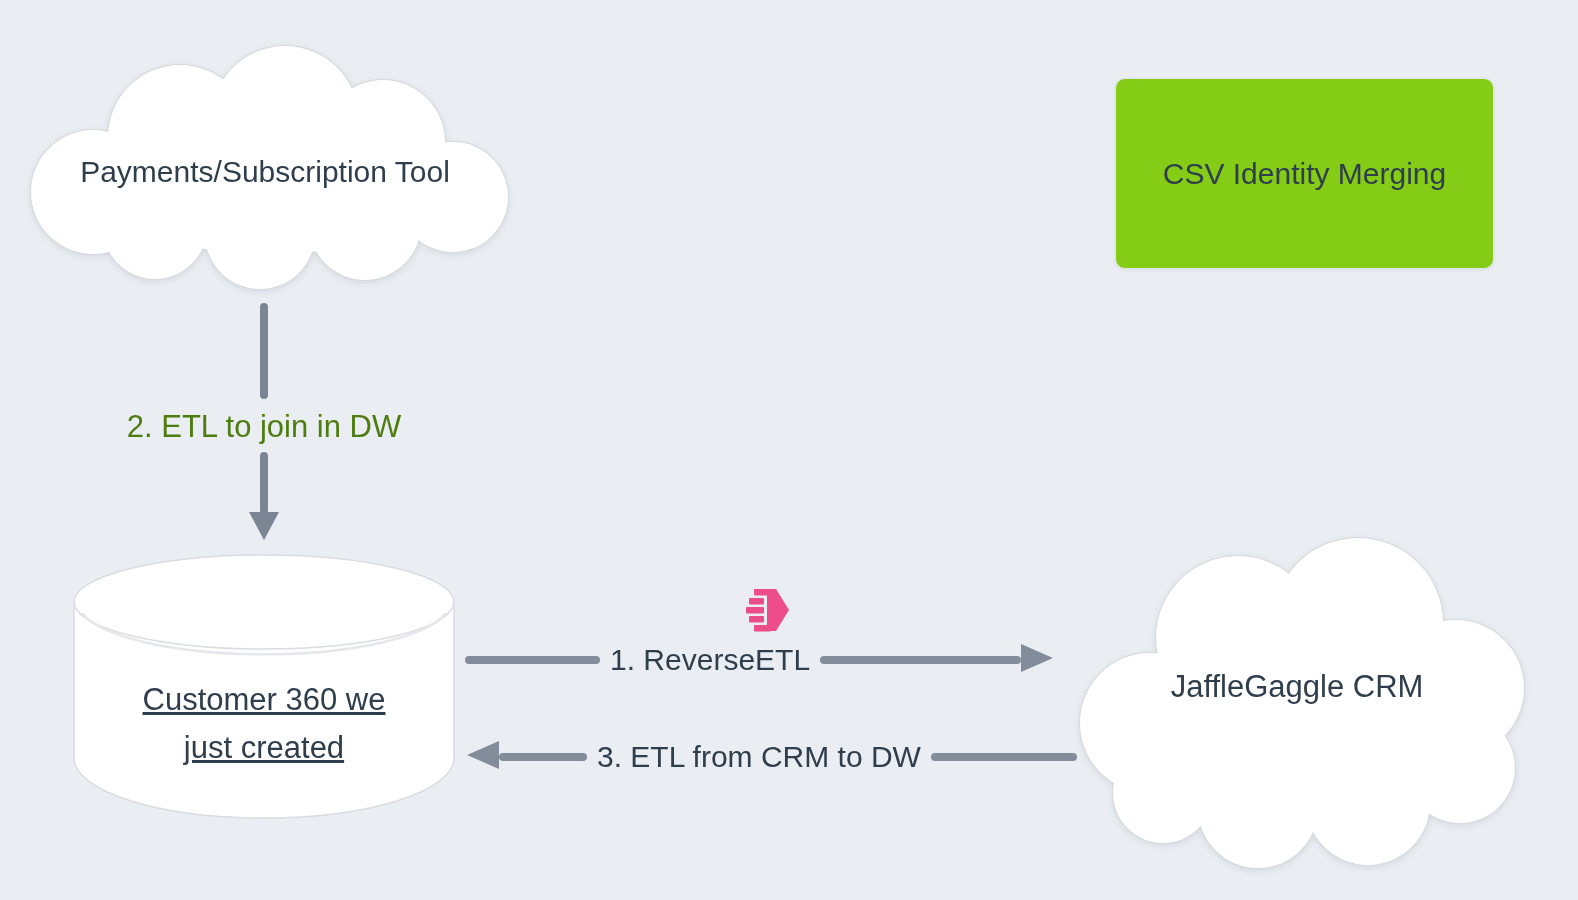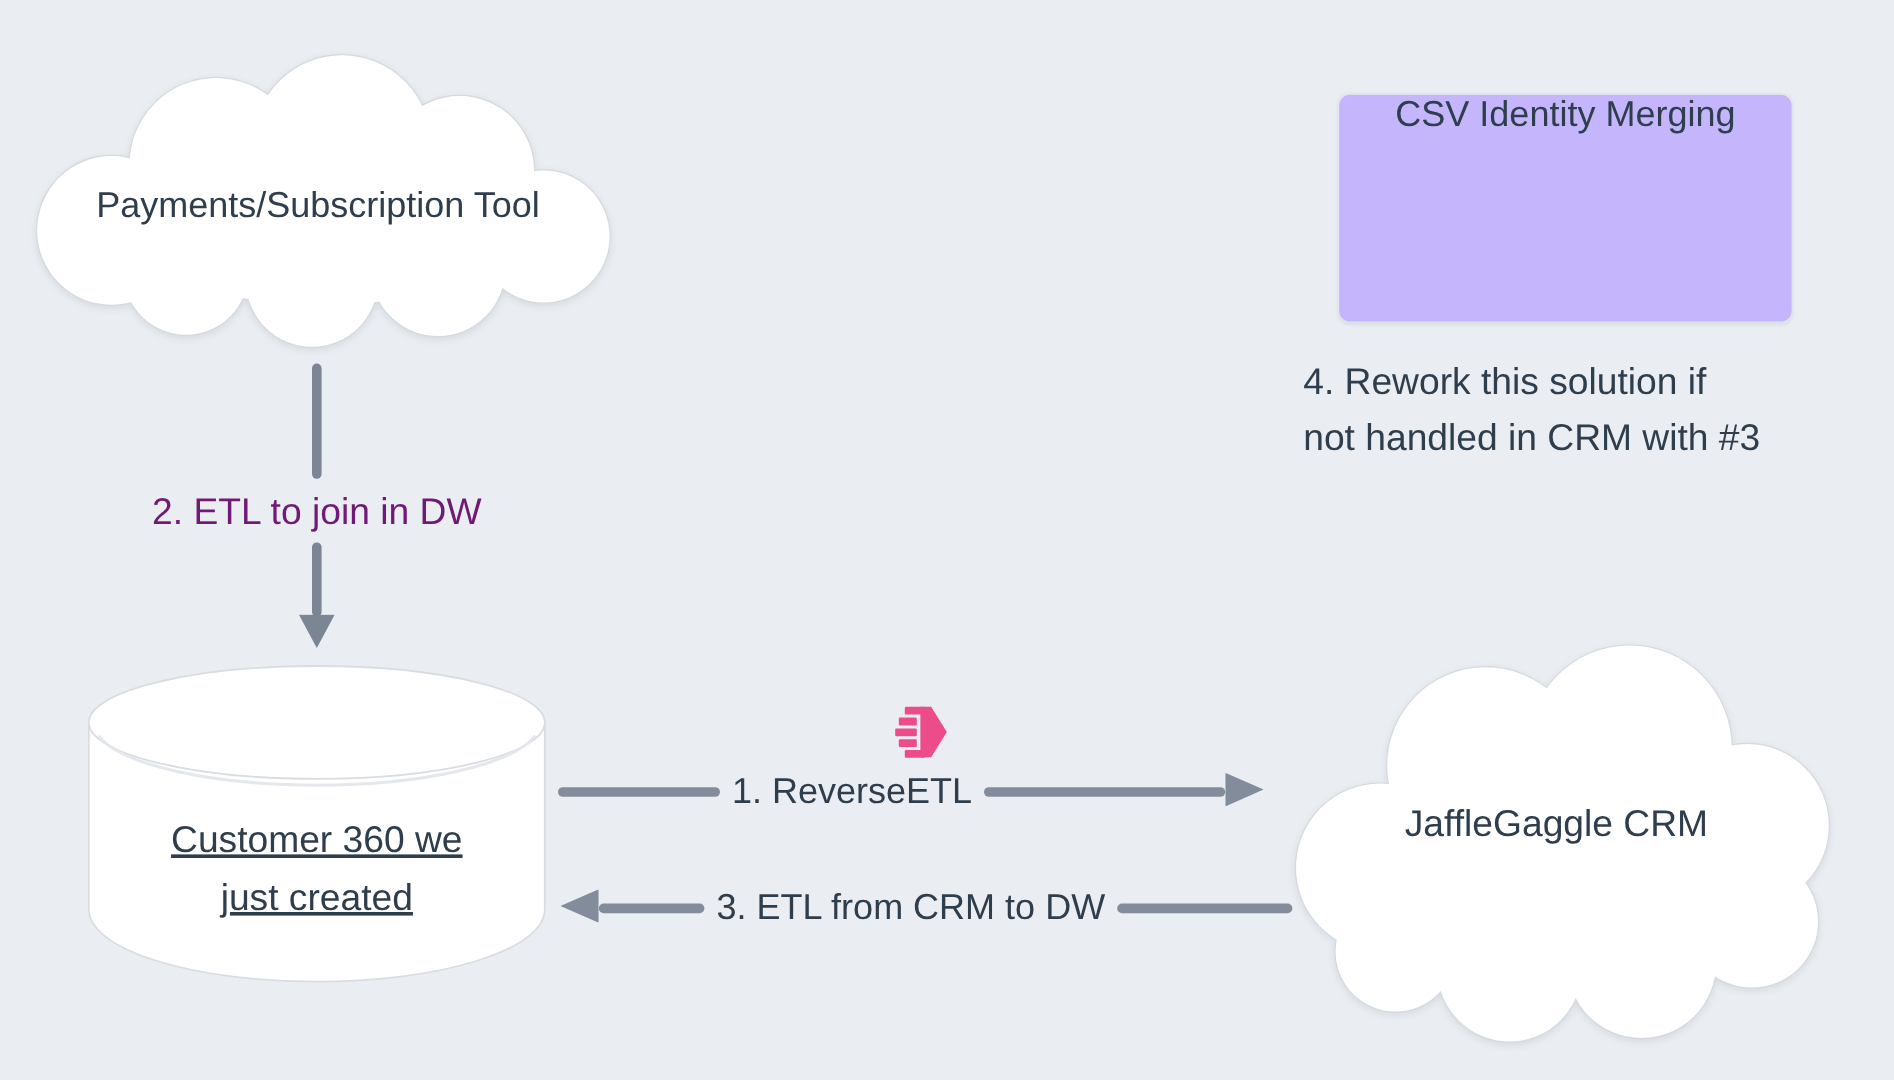--- a/index.html
+++ b/index.html
@@ -16,25 +16,25 @@
     color: #2f3e4c;
     padding-left: 36px;
   }
   .abs { position: absolute; }
 
   
   .cloud-svg { filter: drop-shadow(0 2px 3px rgba(140,152,170,0.22)); }
 
   .card {
     left: 1115px; top: 78px; width: 377px; height: 189px;
-    background: #c4b5fd;
+    background: #84cc16;
     border: 1px solid #e3e6ea;
     border-radius: 10px;
     box-shadow: 0 1px 3px rgba(140,152,170,0.18);
-    display: flex; justify-content: center;
+    display: flex; align-items: center; justify-content: center;
   }
 
   
   .node-label {
     font-size: 30px;
     color: #2f3e4c;
     text-align: center;
     white-space: nowrap;
   }
   .cloud1-label { left: 15px;  top: 157px; width: 500px; line-height: 30px; }
@@ -69,21 +69,21 @@
   .v-seg1 { left: 260px; top: 303px; height: 96px; }
   .v-seg2 { left: 260px; top: 452px; height: 62px; }
   .head-down {
     left: 249px; top: 512px; width: 30px; height: 28px;
     background: #7b8593;
     clip-path: polygon(0 0, 100% 0, 50% 100%);
   }
   .v-arrow-label {
     left: 114px; top: 410px; width: 300px;
     font-size: 31px; line-height: 34px; text-align: center;
-    color: #701a75; white-space: nowrap;
+    color: #4d7c0f; white-space: nowrap;
   }
 
   .reverse-etl-arrow { left: 465px; top: 644px; width: 588px; }
   .etl-from-crm-arrow { left: 467px; top: 741px; width: 610px; }
 
   .ht-icon { left: 740px; top: 587px; }
 </style>
 </head>
 <body>
 
@@ -176,16 +176,14 @@
       <circle cx="105" cy="275" r="50"></circle>
       <ellipse cx="250" cy="200" rx="175" ry="100"></ellipse>
     </g>
   </svg>
   <div class="abs node-label cloud2-label">JaffleGaggle CRM</div>
 
   <div class="abs card">
     <div class="node-label">CSV Identity Merging</div>
   </div>
 
-  <div class="abs note">4. Rework this solution if
-not handled in CRM with #3</div>
 
 </div>
 
 </body></html>

